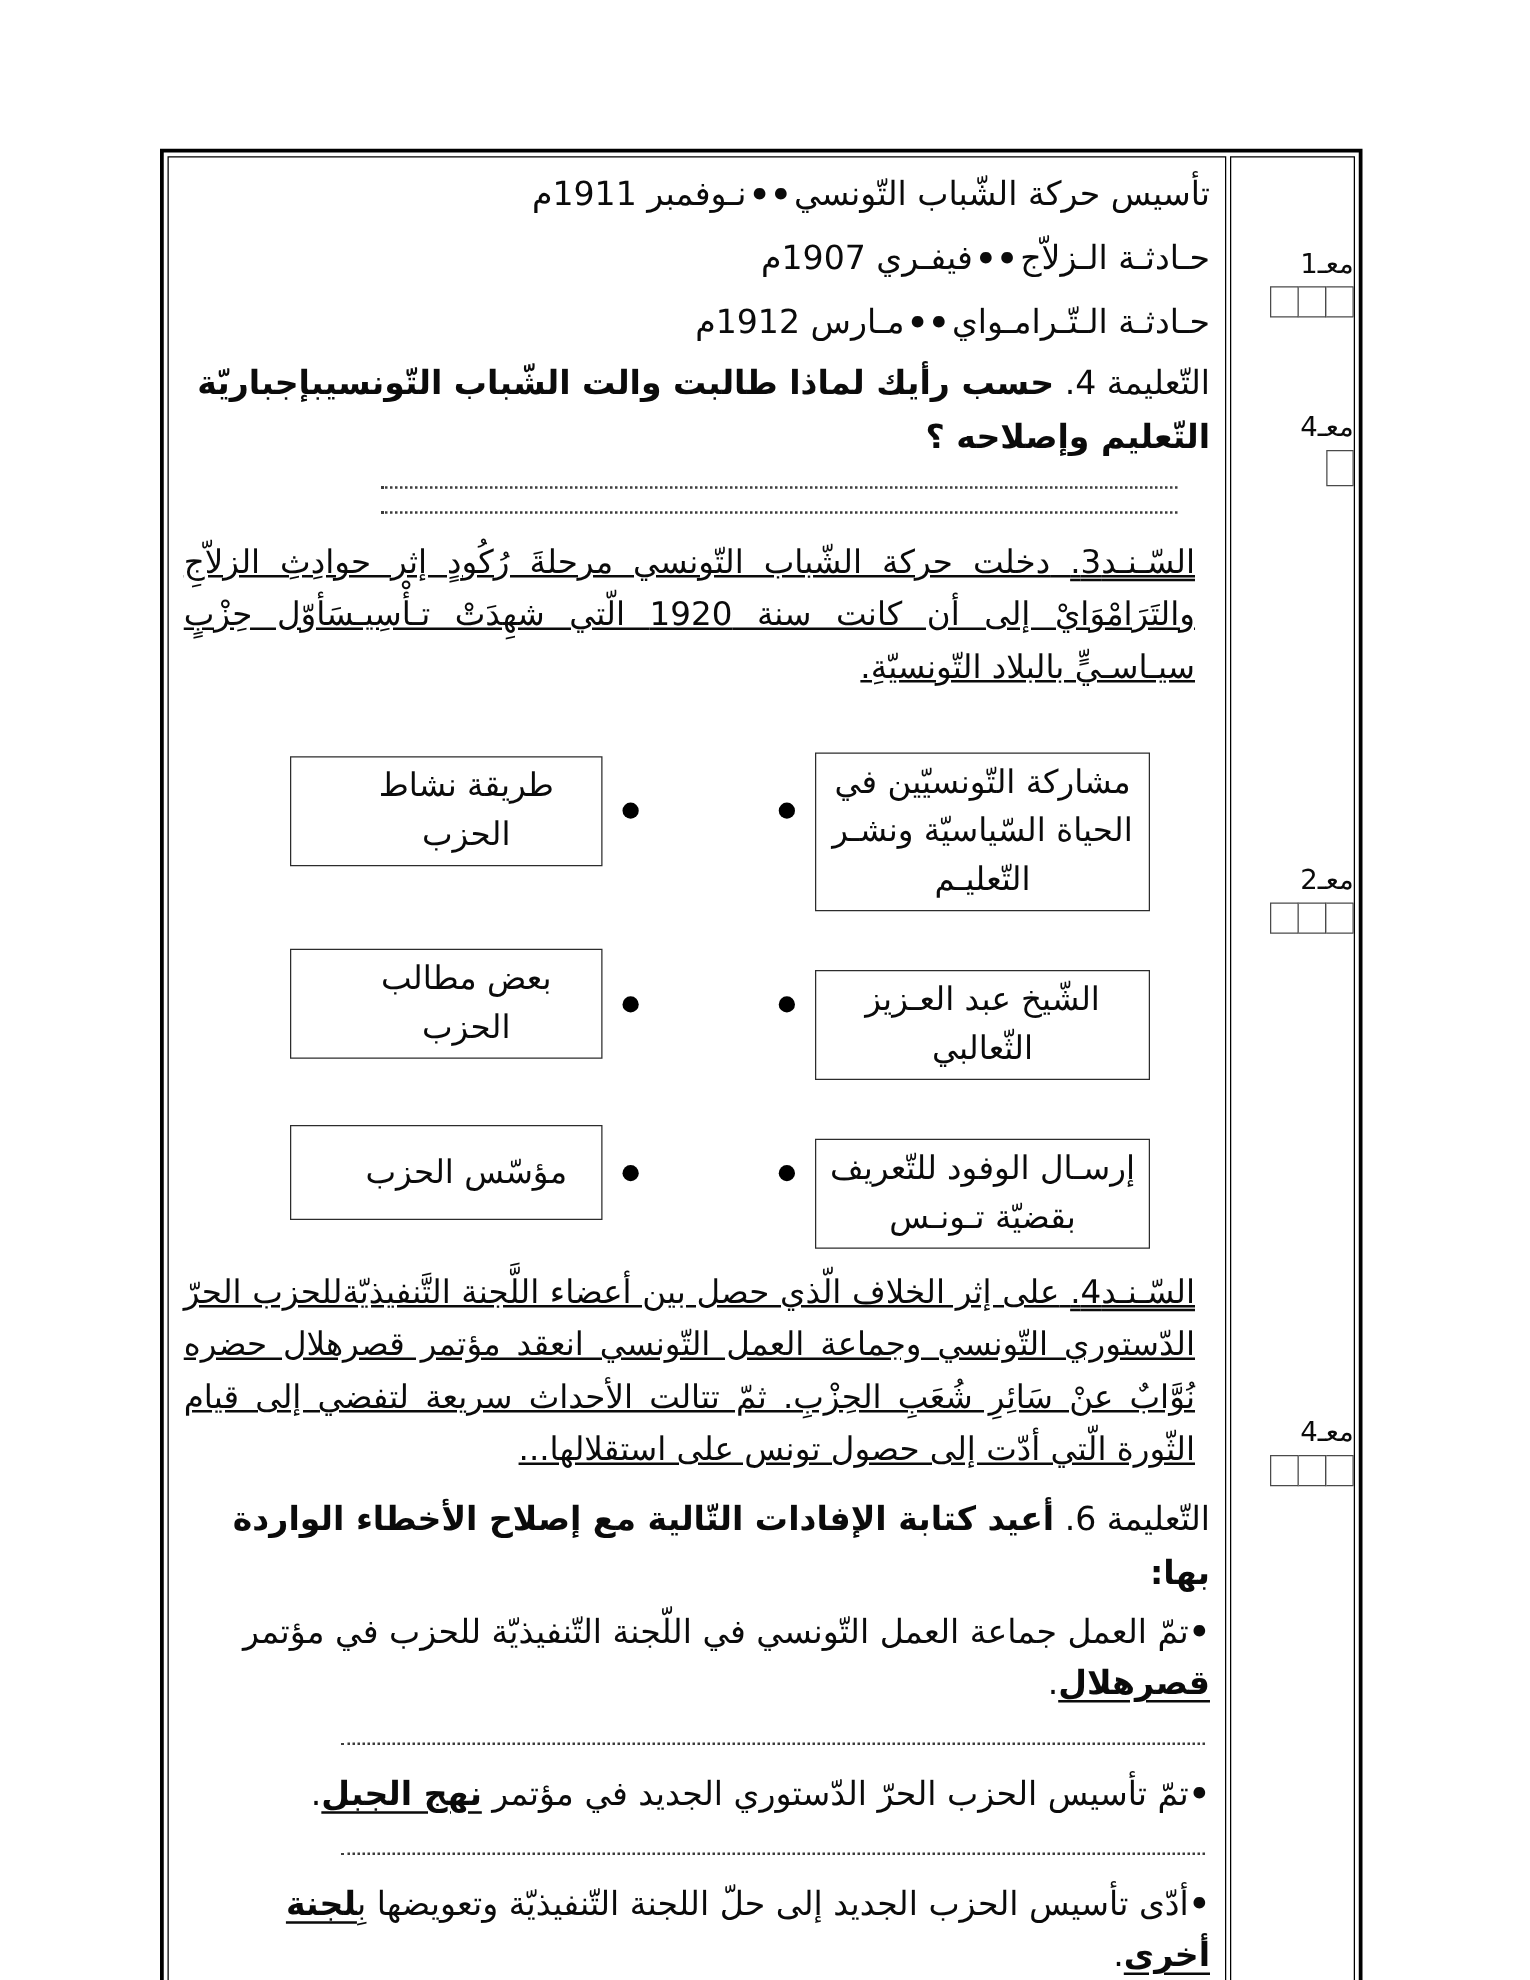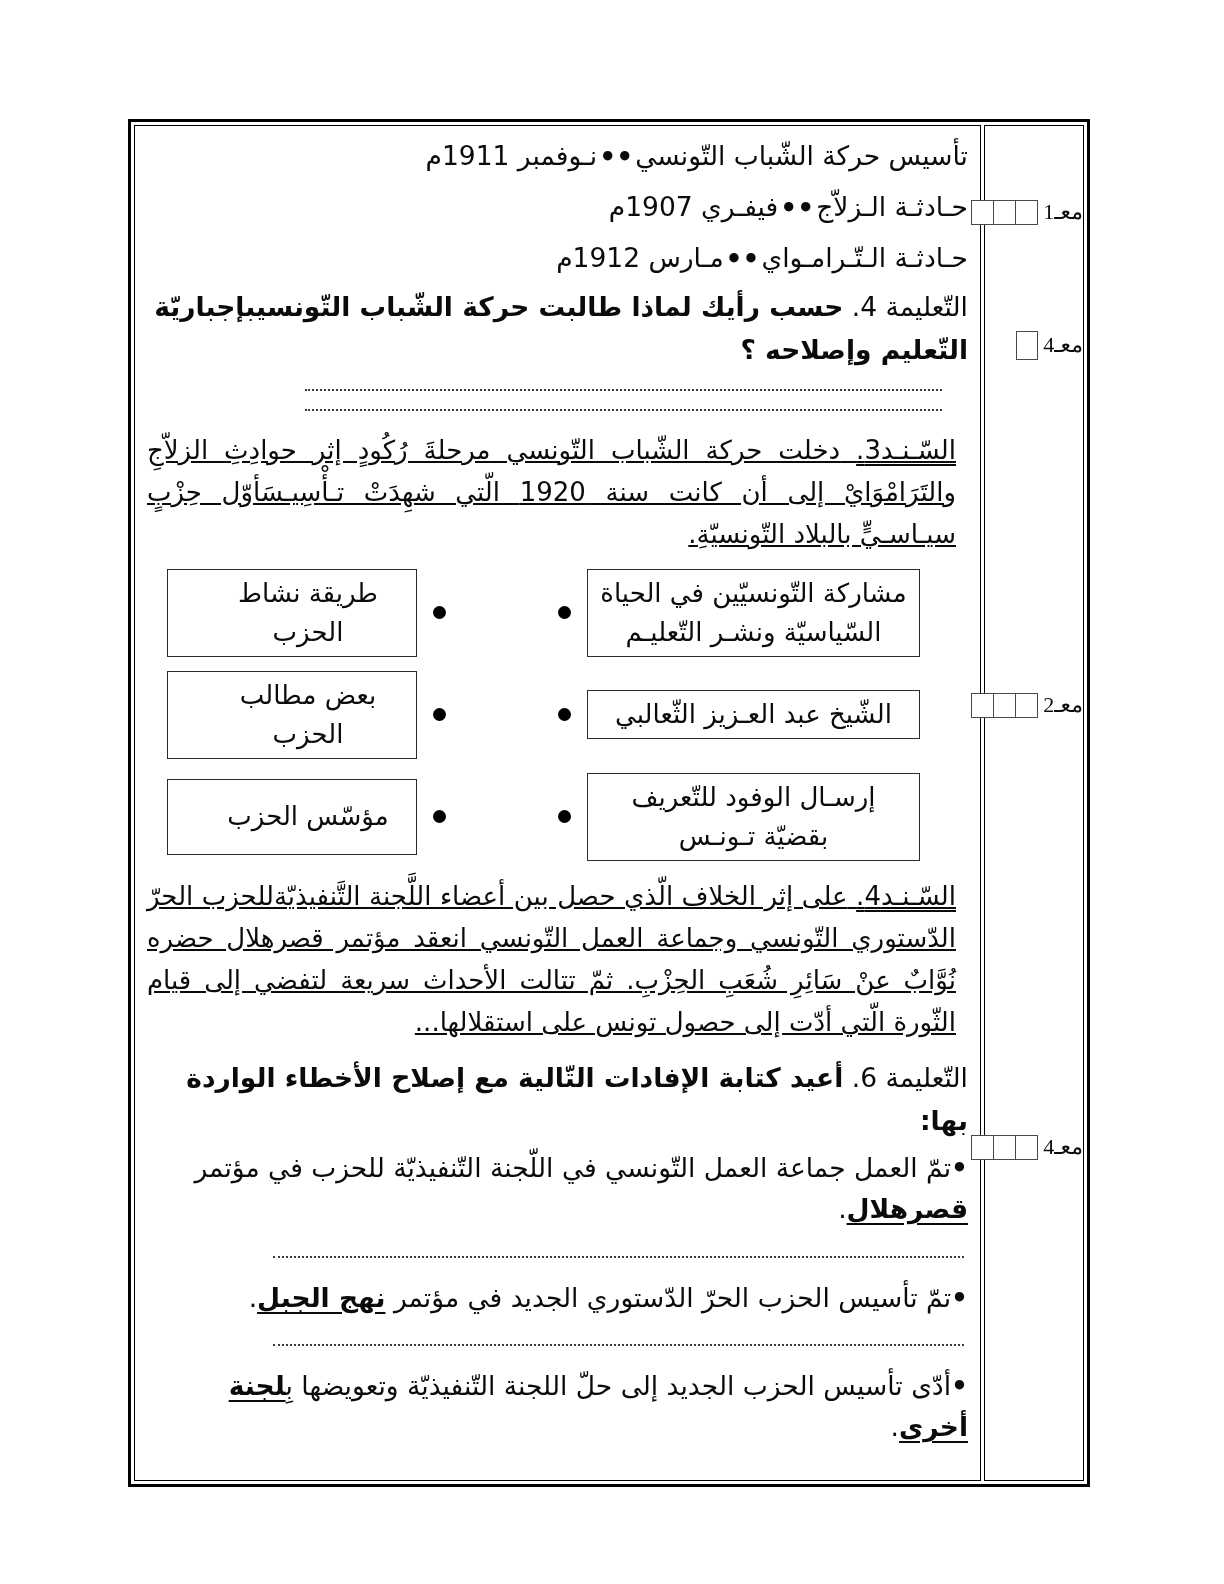--- a/index.html
+++ b/index.html
@@ -11,21 +11,21 @@
 
   
   .obox{border:3px solid #000;padding:3px;background:#fff;box-sizing:border-box;}
   .brow{display:flex;gap:3px;}
   .cell{border:1px solid #000;box-sizing:border-box;background:#fff;}
 
   .criteria-cell{flex:0 0 100px;position:relative;}
   .content-cell{flex:1;padding:4px 12px 6px 12px;min-height:1196px;}
 
   
-  .marker{position:absolute;left:0;right:0;display:flex;align-items:center;gap:5px;font-family:Liberation Serif, serif;}
+  .marker{position:absolute;left:0;right:0;display:flex;flex-direction:column;align-items:flex-start;gap:5px;}
   .marker-label{font-size:22px;line-height:1.1;}
   .cells{display:flex;}
   .cellbox{width:21px;height:23px;border:1px solid #4a4a4a;margin-left:-1px;background:#fff;}
   .cellbox.single{width:20px;height:27px;}
 
   
   .exline{font-size:26.5px;line-height:1.62;margin:2px 0 0 0;}
   .btitle{font-weight:bold;}
   .pair{font-size:26.5px;line-height:1.82;margin:2px 0;}
   .dots{font-weight:bold;letter-spacing:1px;margin:0 2px;vertical-align:-1px;}
@@ -36,21 +36,21 @@
   .ex5{padding-right:6px;margin-top:8px;}
   .ex6{margin-top:14px;}
   .stmt{font-size:26.5px;line-height:1.55;margin-top:4px;}
   .stmt .bullet{font-weight:bold;}
   .err{font-weight:bold;text-decoration:underline;text-underline-offset:5px;}
 
   
   .match-row{display:flex;align-items:center;width:fit-content;margin:14px 48px 14px auto;}
   .mbox{border:1.2px solid #2c2c2c;text-align:center;font-size:26px;line-height:1.5;
         display:flex;align-items:center;justify-content:center;padding:4px 8px;box-sizing:border-box;}
-  .right-box{width:333px;}
+  .right-box{width:268px;margin-top:33px;}
   .left-box{width:250px;padding-left:40px;}
   .r-tall .right-box{min-height:88px;}
   .r-tall .left-box{min-height:76px;}
   .r-short .right-box{min-height:44px;}
   .r-short .left-box{min-height:44px;}
   .dot{width:13px;height:13px;border-radius:50%;background:#000;flex:0 0 13px;margin:0 16px;}
   .gap{width:80px;flex:0 0 80px;}
 </style>
 </head>
 <body>
@@ -91,21 +91,21 @@
           </div>
         </div>
       </aside>
 
       <div class="cell content-cell">
 
         <p class="pair"><span>تأسيس حركة الشّباب التّونسي</span><span class="dots">••</span><span>نـوفمبر 1911م</span></p>
         <p class="pair"><span>حـادثـة الـزلاّج</span><span class="dots">••</span><span>فيفـري 1907م</span></p>
         <p class="pair"><span>حـادثـة الـتّـرامـواي</span><span class="dots">••</span><span>مـارس 1912م</span></p>
 
-        <p class="exline"><span>التّعليمة 4.</span> <span class="btitle">حسب رأيك لماذا طالبت حركة الشّباب التّونسيبإجباريّة التّعليم وإصلاحه ؟</span></p>
+        <p class="exline"><span>التّعليمة 4.</span> <span class="btitle">حسب رأيك لماذا طالبت والت الشّباب التّونسيبإجباريّة التّعليم وإصلاحه ؟</span></p>
         <div class="dotline"></div>
         <div class="dotline"></div>
 
         <p class="sanad"><span class="sanad-label">السّـنـد3.</span> <span>دخلت حركة الشّباب التّونسي مرحلةَ رُكُودٍ إثر حوادِثِ الزلاّجِ والتَرَامْوَايْ إلى أن كانت سنة 1920 الّتي شهِدَتْ تـأْسِيـسَأوّل حِزْبٍ سيـاسـيٍّ بالبلاد التّونسيّةِ.</span></p>
 
 
         <div class="match-row r-tall">
           <div class="mbox right-box">مشاركة التّونسيّين في الحياة السّياسيّة ونشـر التّعليـم</div>
           <span class="dot"></span>
           <span class="gap"></span>

